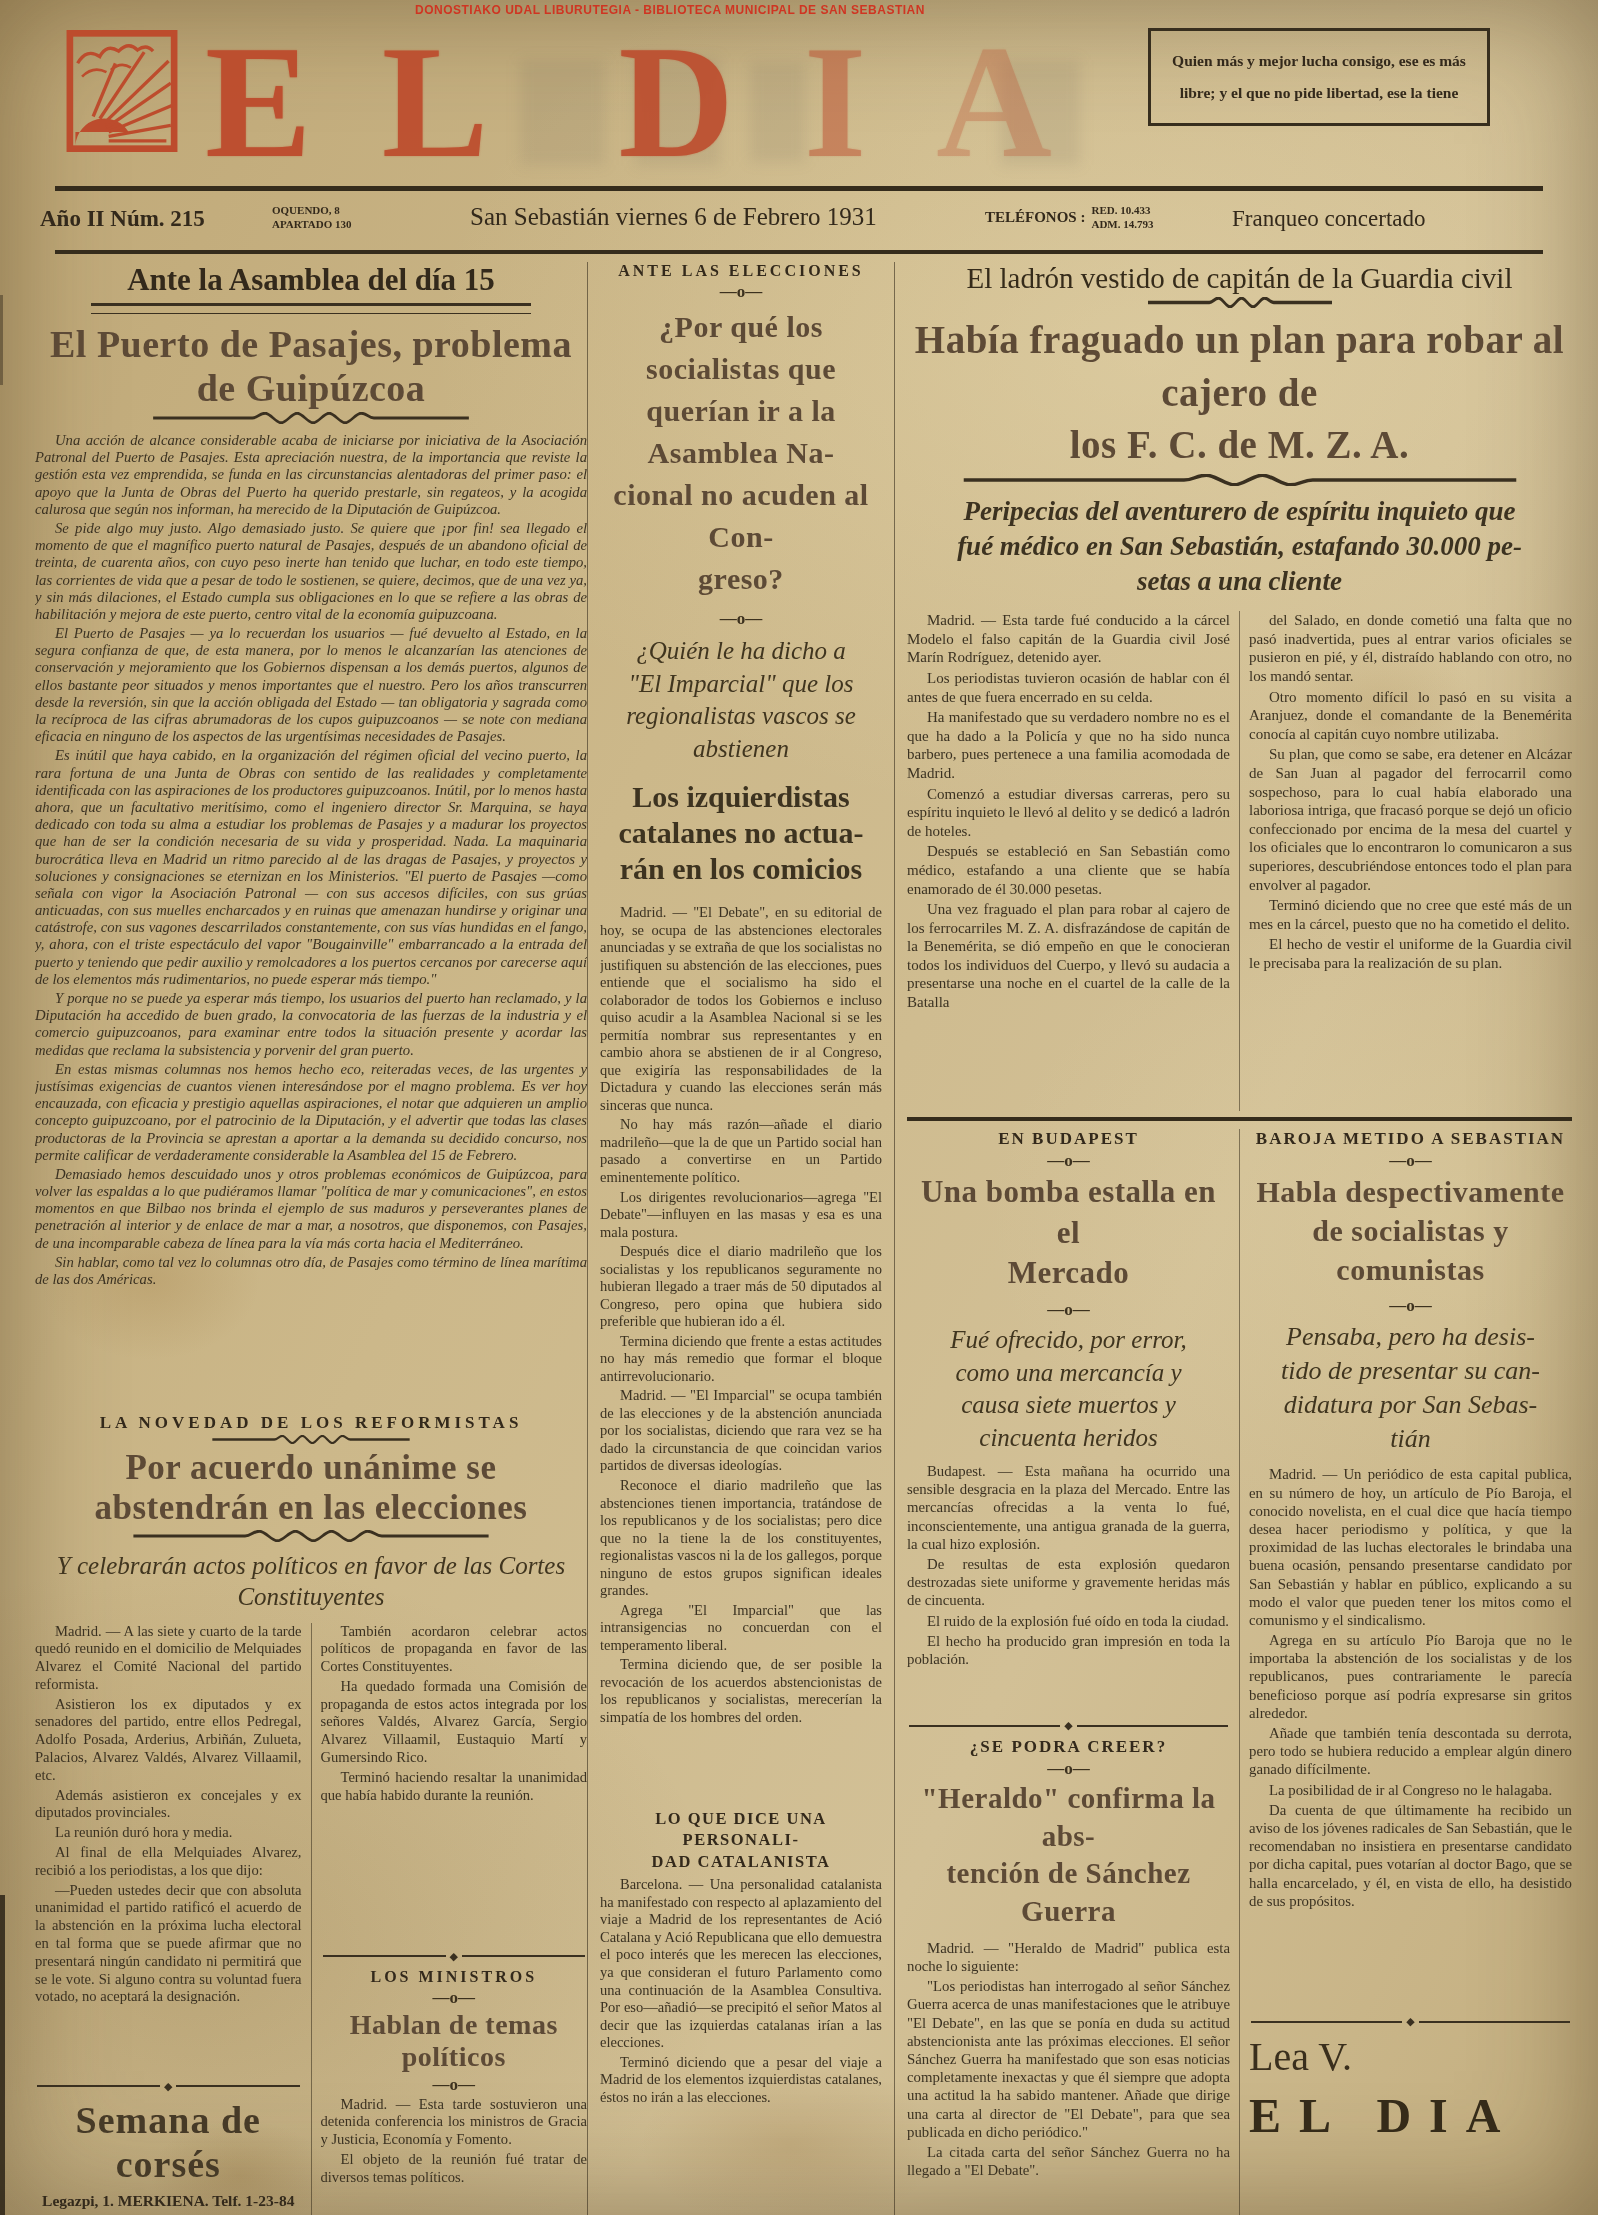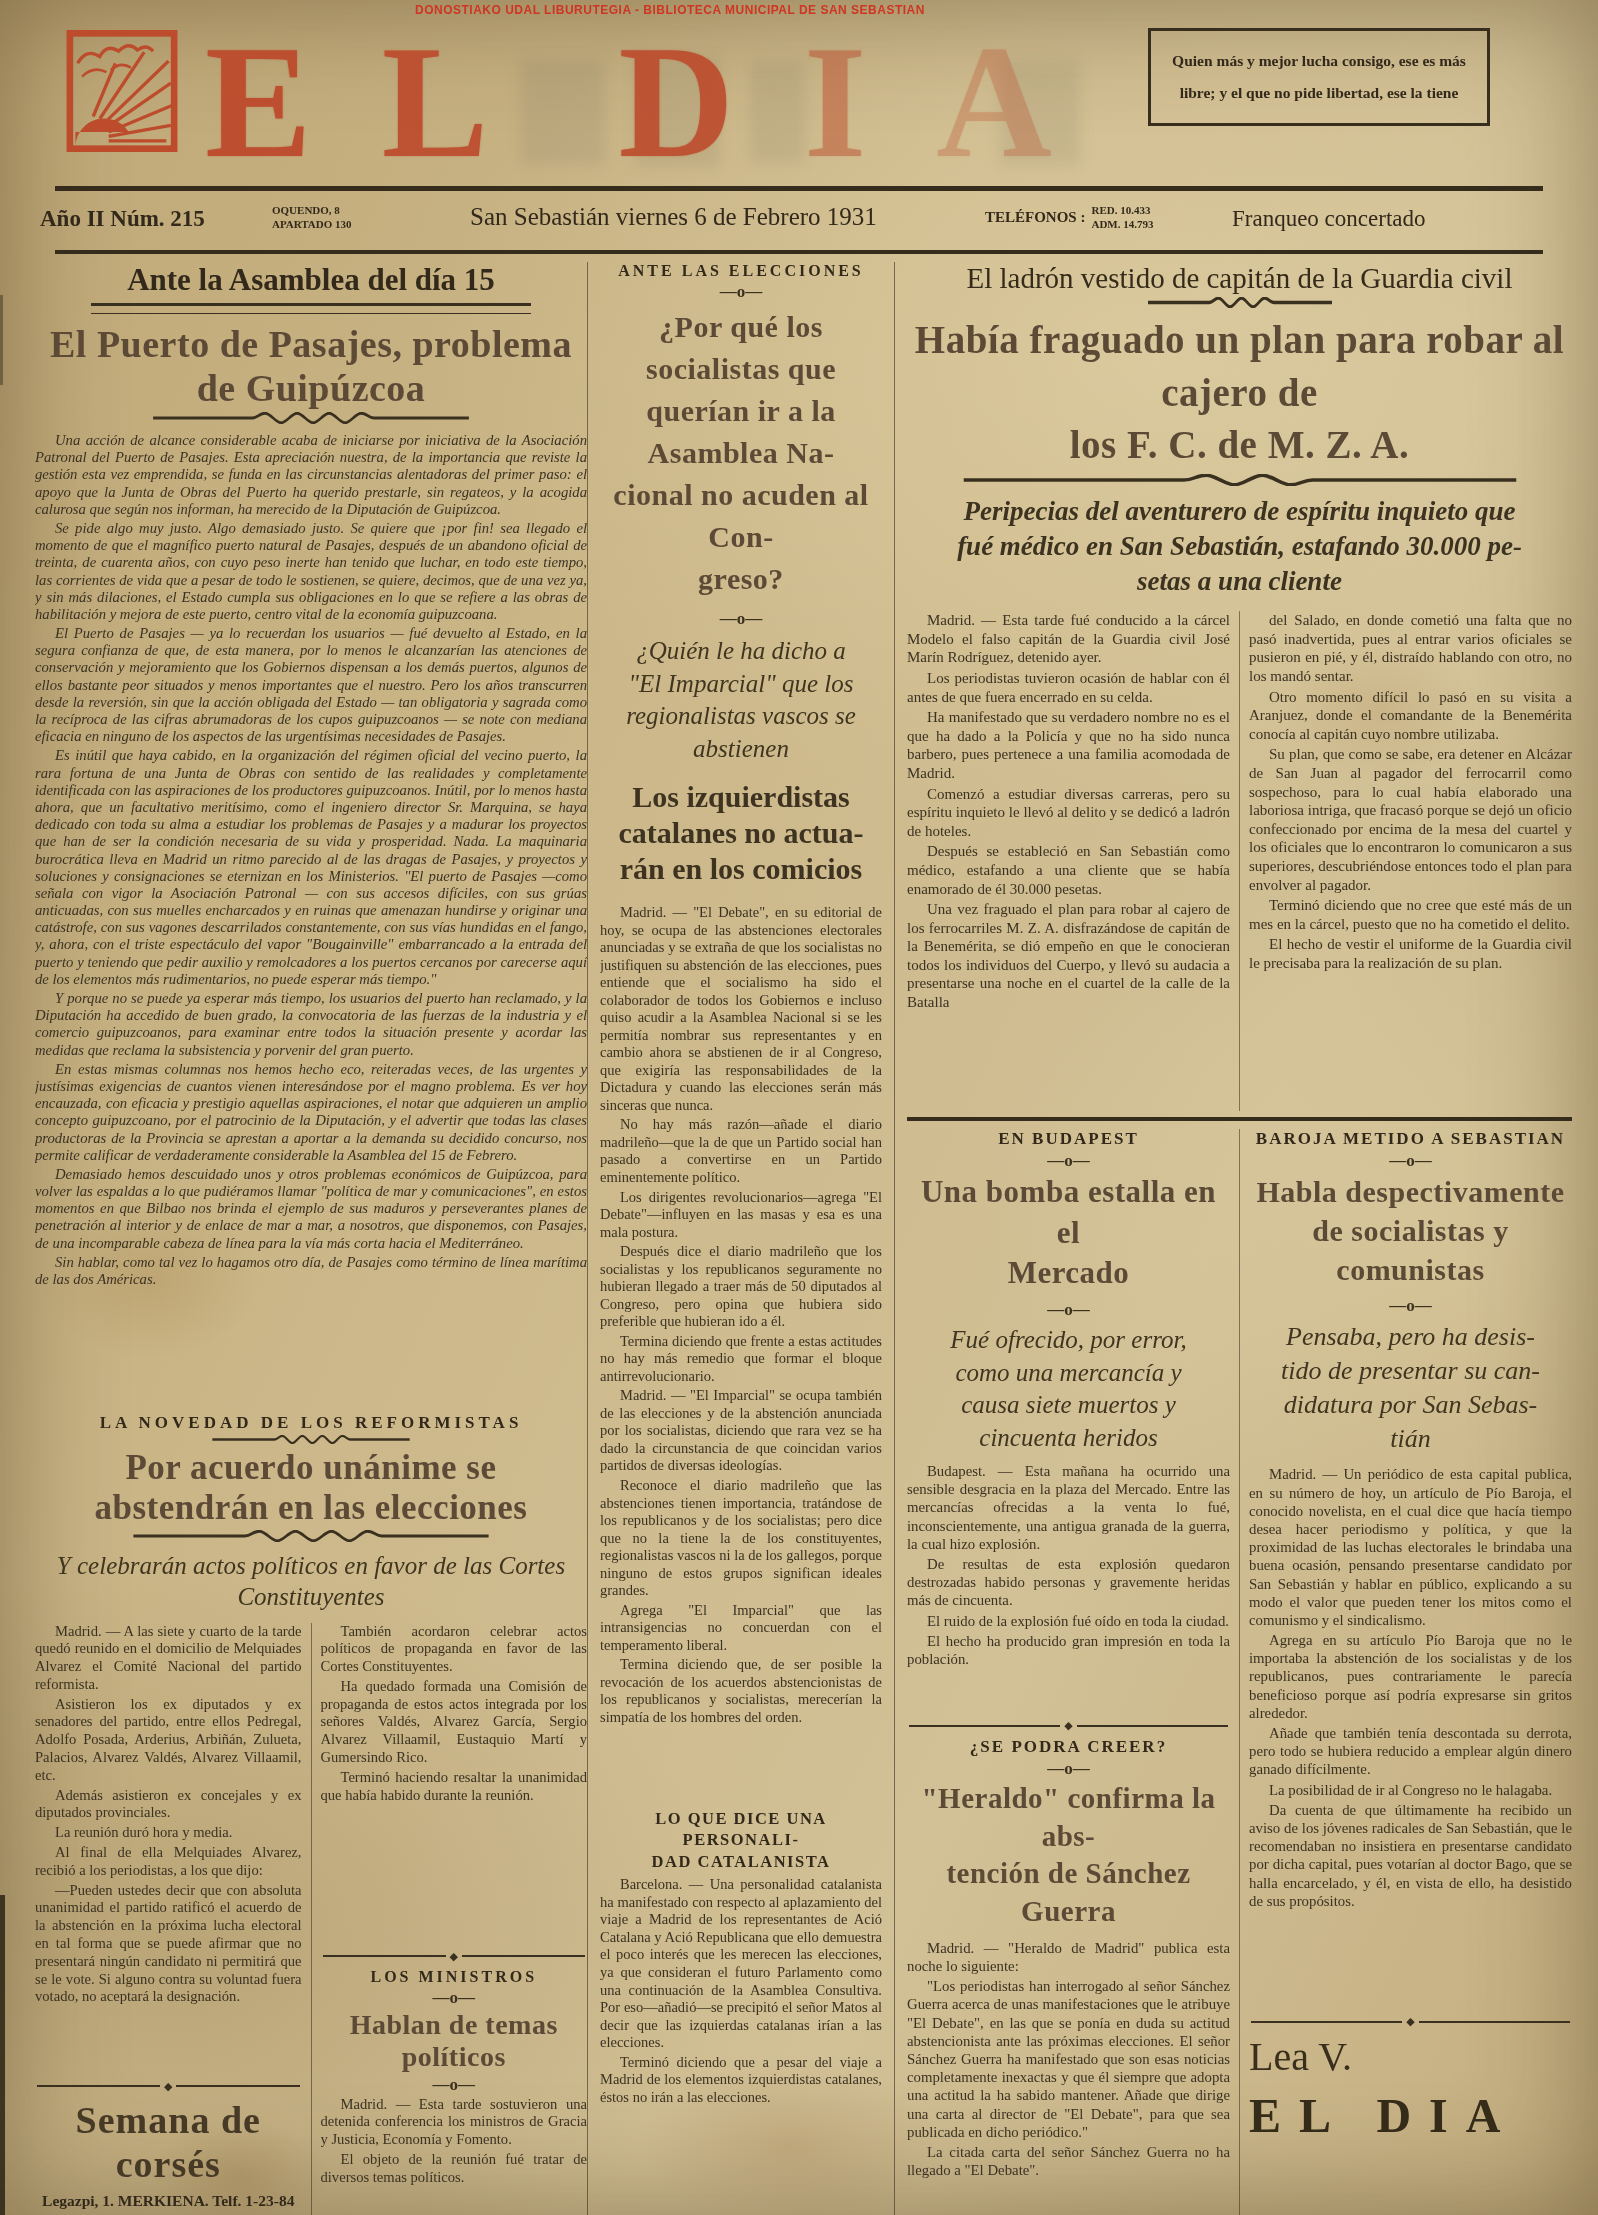--- a/index.html
+++ b/index.html
@@ -116,21 +116,21 @@
             <path d="M2 5 H95 C100 5 102 1 107 1 S117 9 122 9 S132 1 137 1 S147 9 152 9 S162 1 167 1 S177 9 182 9 S192 1 197 1 C202 1 204 5 209 5 H298" fill="none" stroke="#3a3020" stroke-width="2.4"></path>
           </svg>
         <div class="it jbody" style="font-size:14.7px;line-height:1.17;height:975px;margin-top:8px;">
             <p class="par">Una acción de alcance considerable acaba de iniciarse por iniciativa de la Asociación Patronal del Puerto de Pasajes. Esta apreciación nuestra, de la importancia que reviste la gestión esta vez emprendida, se funda en las circunstancias alentadoras del primer paso: el apoyo que la Junta de Obras del Puerto ha querido prestarle, sin regateos, y la acogida calurosa que según nos informan, ha merecido de la Diputación de Guipúzcoa.</p>
             <p class="par">Se pide algo muy justo. Algo demasiado justo. Se quiere que ¡por fin! sea llegado el momento de que el magnífico puerto natural de Pasajes, después de un abandono oficial de treinta, de cuarenta años, con cuyo peso inerte han tenido que luchar, en todo este tiempo, las corrientes de vida que a pesar de todo le sostienen, se quiere, decimos, que de una vez ya, y sin más dilaciones, el Estado cumpla sus obligaciones en lo que se refiere a las obras de habilitación y mejora de este puerto, centro vital de la economía guipuzcoana.</p>
             <p class="par">El Puerto de Pasajes — ya lo recuerdan los usuarios — fué devuelto al Estado, en la segura confianza de que, de esta manera, por lo menos le alcanzarían las atenciones de conservación y mejoramiento que los Gobiernos dispensan a los demás puertos, algunos de ellos bastante peor situados y menos importantes que el nuestro. Pero los años transcurren desde la reversión, sin que la acción obligada del Estado — tan obligatoria y sagrada como la recíproca de las cifras abrumadoras de los cupos guipuzcoanos — se note con mediana eficacia en ninguno de los aspectos de las urgentísimas necesidades de Pasajes.</p>
             <p class="par">Es inútil que haya cabido, en la organización del régimen oficial del vecino puerto, la rara fortuna de una Junta de Obras con sentido de las realidades y completamente identificada con las aspiraciones de los productores guipuzcoanos. Inútil, por lo menos hasta ahora, que un facultativo meritísimo, como el ingeniero director Sr. Marquina, se haya dedicado con toda su alma a estudiar los problemas de Pasajes y a madurar los proyectos que han de ser la condición necesaria de su vida y prosperidad. Nada. La maquinaria burocrática lleva en Madrid un ritmo parecido al de las dragas de Pasajes, y proyectos y soluciones y consignaciones se eternizan en los Ministerios. "El puerto de Pasajes —como señala con vigor la Asociación Patronal — con sus accesos difíciles, con sus grúas anticuadas, con sus muelles encharcados y en ruinas que amenazan hundirse y originar una catástrofe, con sus vagones descarrilados constantemente, con sus vías hundidas en el fango, y, ahora, con el triste espectáculo del vapor "Bougainville" embarrancado a la entrada del puerto y teniendo que pedir auxilio y remolcadores a los puertos cercanos por carecerse aquí de los elementos más rudimentarios, no puede esperar más tiempo."</p>
             <p class="par">Y porque no se puede ya esperar más tiempo, los usuarios del puerto han reclamado, y la Diputación ha accedido de buen grado, la convocatoria de las fuerzas de la industria y el comercio guipuzcoanos, para examinar entre todos la situación presente y acordar las medidas que reclama la subsistencia y porvenir del gran puerto.</p>
             <p class="par">En estas mismas columnas nos hemos hecho eco, reiteradas veces, de las urgentes y justísimas exigencias de cuantos vienen interesándose por el magno problema. Es ver hoy encauzada, con eficacia y prestigio aquellas aspiraciones, el notar que adquieren un amplio concepto guipuzcoano, por el patrocinio de la Diputación, y el advertir que todas las clases productoras de la Provincia se aprestan a aportar a la demanda su decidido concurso, nos permite calificar de verdaderamente considerable la Asamblea del 15 de Febrero.</p>
             <p class="par">Demasiado hemos descuidado unos y otros problemas económicos de Guipúzcoa, para volver las espaldas a lo que pudiéramos llamar "política de mar y comunicaciones", en estos momentos en que Bilbao nos brinda el ejemplo de sus maduros y perseverantes planes de penetración al interior y de enlace de mar a mar, a nosotros, que disponemos, con Pasajes, de una incomparable cabeza de línea para la vía más corta hacia el Mediterráneo.</p>
-            <p class="par">Sin hablar, como tal vez lo hagamos otro día, de Pasajes como término de línea marítima de las dos Américas.</p>
+            <p class="par">Sin hablar, como tal vez lo columnas otro día, de Pasajes como término de línea marítima de las dos Américas.</p>
           </div>
       </div>
 
       <div>
         <div class="k" style="font-size:17px;letter-spacing:4px;margin-top:6px;">LA NOVEDAD DE LOS REFORMISTAS</div>
         <svg class="wavy" width="200" height="9" viewBox="0 0 300 10" preserveAspectRatio="none">
             <path d="M2 5 H95 C100 5 102 1 107 1 S117 9 122 9 S132 1 137 1 S147 9 152 9 S162 1 167 1 S177 9 182 9 S192 1 197 1 C202 1 204 5 209 5 H298" fill="none" stroke="#3a3020" stroke-width="2.6"></path>
           </svg>
         <div class="cond" style="font-size:35px;margin-top:4px;">Por acuerdo unánime se abstendrán en las elecciones</div>
         <svg class="wavy" width="360" height="12" viewBox="0 0 300 10" preserveAspectRatio="none">
@@ -255,21 +255,21 @@
             <div class="orn">—o—</div>
             <div class="cond" style="font-size:31px;line-height:1.3;">Una bomba estalla en el
 Mercado</div>
             <div class="orn" style="margin-top:8px;">—o—</div>
             <div class="it dark pre" style="font-size:25px;text-align:center;line-height:1.3;margin:6px 0 8px;">Fué ofrecido, por error,
 como una mercancía y
 causa siete muertos y
 cincuenta heridos</div>
             <div class="jbody" style="font-size:14.8px;line-height:1.23;height:252px;">
                 <p class="par">Budapest. — Esta mañana ha ocurrido una sensible desgracia en la plaza del Mercado. Entre las mercancías ofrecidas a la venta lo fué, inconscientemente, una antigua granada de la guerra, la cual hizo explosión.</p>
-                <p class="par">De resultas de esta explosión quedaron destrozadas habido personas y gravemente heridas más de cincuenta.</p>
+                <p class="par">De resultas de esta explosión quedaron destrozadas siete uniforme y gravemente heridas más de cincuenta.</p>
                 <p class="par">El ruido de la explosión fué oído en toda la ciudad.</p>
                 <p class="par">El hecho ha producido gran impresión en toda la población.</p>
               </div>
           </div>
           <div>
             <div class="drule">
                 <span>◆</span>
               </div>
             <div class="k" style="font-size:17px;letter-spacing:2px;">¿SE PODRA CREER?</div>
             <div class="orn">—o—</div>

